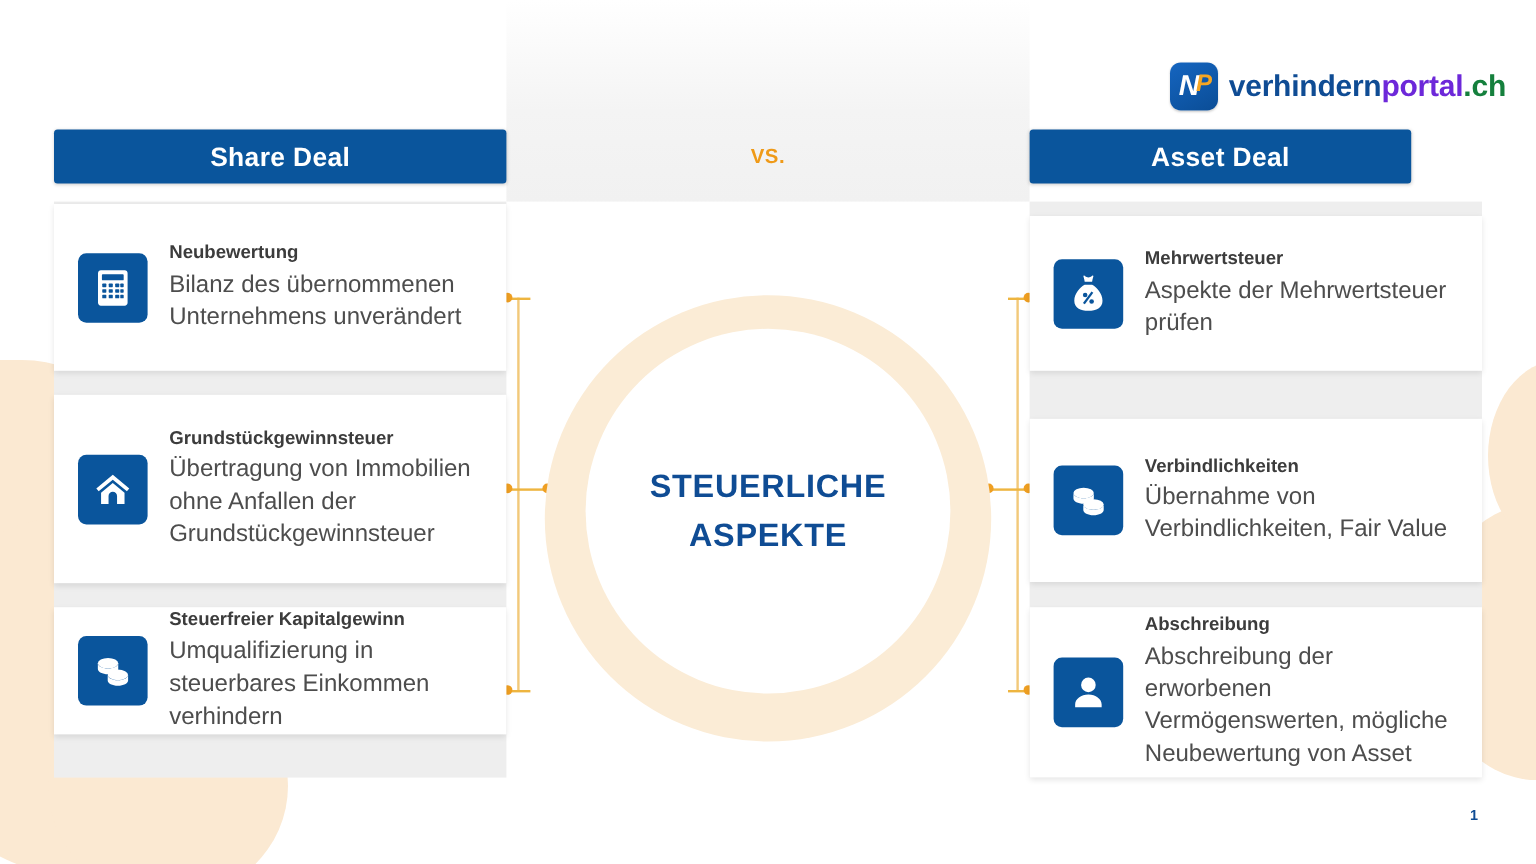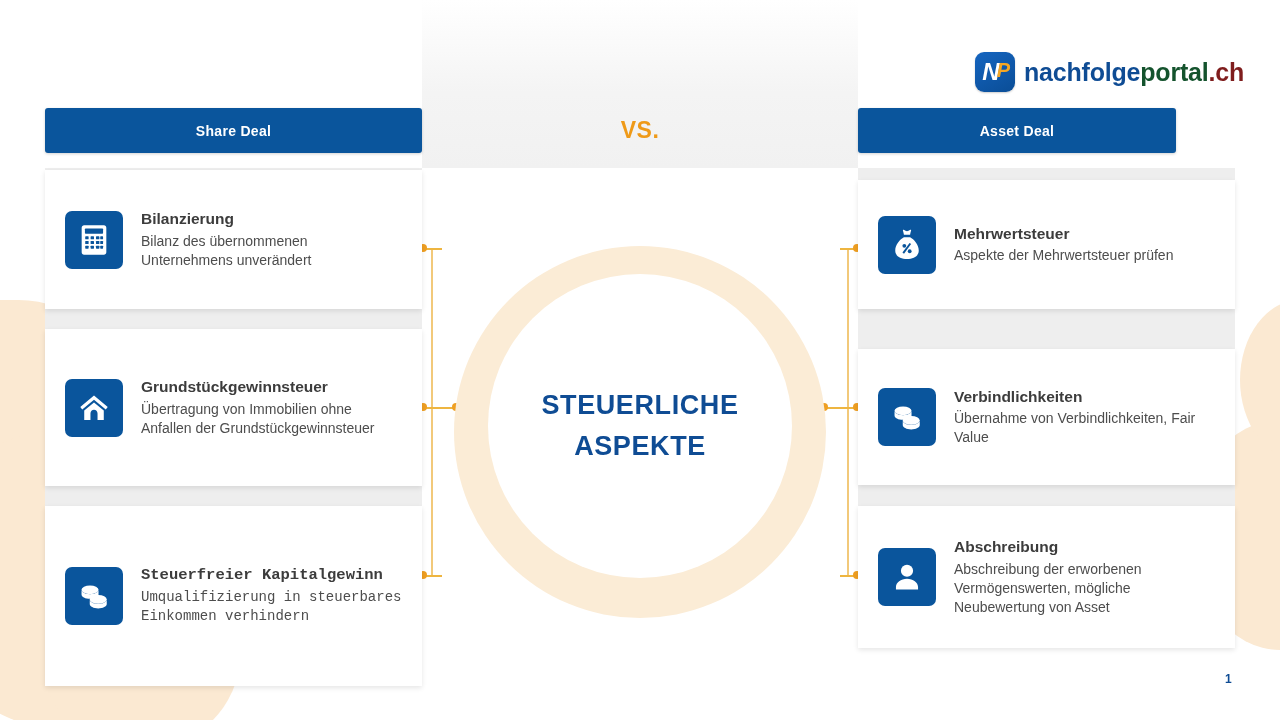--- a/index.html
+++ b/index.html
@@ -56,34 +56,34 @@
     height: 45px;
     background: #0a559c;
     border-radius: 3px;
     display: flex;
     align-items: center;
     justify-content: center;
     box-shadow: 0 1px 3px rgba(0,0,0,.18);
   }
   .header-bar span {
     color: #ffffff;
-    font-size: 14px;
+    font-size: 22px;
     font-weight: bold;
     letter-spacing: .3px;
   }
   #header-left  { left: 45px;  width: 377px; }
   #header-right { left: 858px; width: 318px; }
 
   .vs-label {
     position: absolute;
     left: 422px; top: 108px;
     width: 436px; height: 45px;
     display: flex; align-items: center; justify-content: center;
     color: #ef9a18;
-    font-size: 23px;
+    font-size: 17px;
     font-weight: bold;
     letter-spacing: .5px;
   }
 
   
   .card {
     position: absolute;
     background: #ffffff;
     display: flex;
     align-items: center;
@@ -109,21 +109,21 @@
   .card-title {
     color: #3c3c3c;
     font-size: 15.5px;
     font-weight: bold;
     line-height: 1.25;
     margin-bottom: 3px;
     white-space: nowrap;
   }
   .card-desc {
     color: #4d4d4d;
-    font-size: 14px;
+    font-size: 20px;
     line-height: 1.36;
   }
 
   
   .circle-ring {
     position: absolute;
     left: 454px; top: 246px;
     width: 372px; height: 372px;
     border-radius: 50%;
     background: #fbecd6;
@@ -197,22 +197,22 @@
     position: absolute;
     right: 5px; top: 8px;
     color: #f5a623;
     font-size: 20px;
     font-weight: bold;
     font-style: italic;
     line-height: 1;
   }
   .logo-word { font-size: 25px; font-weight: bold; letter-spacing: -.2px; }
   .logo-word .w1 { color: #0f4c94; }
-  .logo-word .w2 { color: #14532d; }
-  .logo-word .w3 { color: #7f1d1d; }
+  .logo-word .w2 { color: #6d28d9; }
+  .logo-word .w3 { color: #15803d; }
 
   
   .page-num {
     position: absolute;
     left: 1225px; top: 672px;
     color: #0f4c94;
     font-size: 12px;
     font-weight: bold;
   }
 </style>
@@ -231,21 +231,21 @@
 
   <div class="col-band band-left" style="top:168px;height:480px;"></div>
   <div class="col-band band-right" style="top:168px;height:480px;"></div>
 
   <div class="logo">
     <div class="logo-mark">
       <span class="mark-n">N</span>
       <span class="mark-p">P</span>
     </div>
     <div class="logo-word">
-      <span class="w1">nachfolge</span><span class="w2">portal</span><span class="w3">.ch</span>
+      <span class="w1">verhindern</span><span class="w2">portal</span><span class="w3">.ch</span>
     </div>
   </div>
 
   <div class="header-bar" id="header-left">
     <span>Share Deal</span>
   </div>
   <div class="vs-label">VS.</div>
   <div class="header-bar" id="header-right">
     <span>Asset Deal</span>
   </div>
@@ -289,39 +289,39 @@
           <rect x="13.4" y="12.7" width="2.4" height="2.1" rx=".4"></rect>
           <rect x="16.4" y="12.7" width="2" height="2.1" rx=".4"></rect>
           <rect x="5.8" y="16" width="2.4" height="2.1" rx=".4"></rect>
           <rect x="9.6" y="16" width="2.4" height="2.1" rx=".4"></rect>
           <rect x="13.4" y="16" width="2.4" height="2.1" rx=".4"></rect>
           <rect x="16.4" y="16" width="2" height="2.1" rx=".4"></rect>
         </g>
       </svg>
     </div>
     <div class="card-text">
-      <div class="card-title">Bilanzierung</div>
+      <div class="card-title">Neubewertung</div>
       <div class="card-desc">Bilanz des übernommenen Unternehmens unverändert</div>
     </div>
   </div>
 
   <div class="card left" style="top:329px; height:157px;align-items:center;">
     <div class="card-icon">
       <svg viewBox="0 0 24 24" aria-hidden="true">
         <path d="M12 3.2 2.3 11.3l1.4 1.7L12 6.2l8.3 6.8 1.4-1.7z"></path>
         <path d="M12 8.1 5.1 13.8v6.6h4.4v-4.6c0-1.4 1.1-2.5 2.5-2.5s2.5 1.1 2.5 2.5v4.6h4.4v-6.6z"></path>
       </svg>
     </div>
     <div class="card-text">
       <div class="card-title">Grundstückgewinnsteuer</div>
       <div class="card-desc">Übertragung von Immobilien ohne Anfallen der Grundstückgewinnsteuer</div>
     </div>
   </div>
 
-  <div class="card left" style="top:506px; height:180px;font-family:Liberation Mono, monospace;">
+  <div class="card left" style="top:506px; height:106px;">
     <div class="card-icon">
       <svg viewBox="0 0 24 24" aria-hidden="true">
         <ellipse cx="9.2" cy="7.6" rx="6" ry="3.1"></ellipse>
         <path d="M3.2 7.6v3.3c0 1.7 2.7 3.1 6 3.1s6-1.4 6-3.1V7.6c0 1.7-2.7 3.1-6 3.1s-6-1.4-6-3.1z"></path>
         <ellipse cx="15" cy="14.4" rx="6" ry="3.1"></ellipse>
         <path d="M9 14.4v3.3c0 1.7 2.7 3.1 6 3.1s6-1.4 6-3.1v-3.3c0 1.7-2.7 3.1-6 3.1s-6-1.4-6-3.1z"></path>
       </svg>
     </div>
     <div class="card-text">
       <div class="card-title">Steuerfreier Kapitalgewinn</div>

